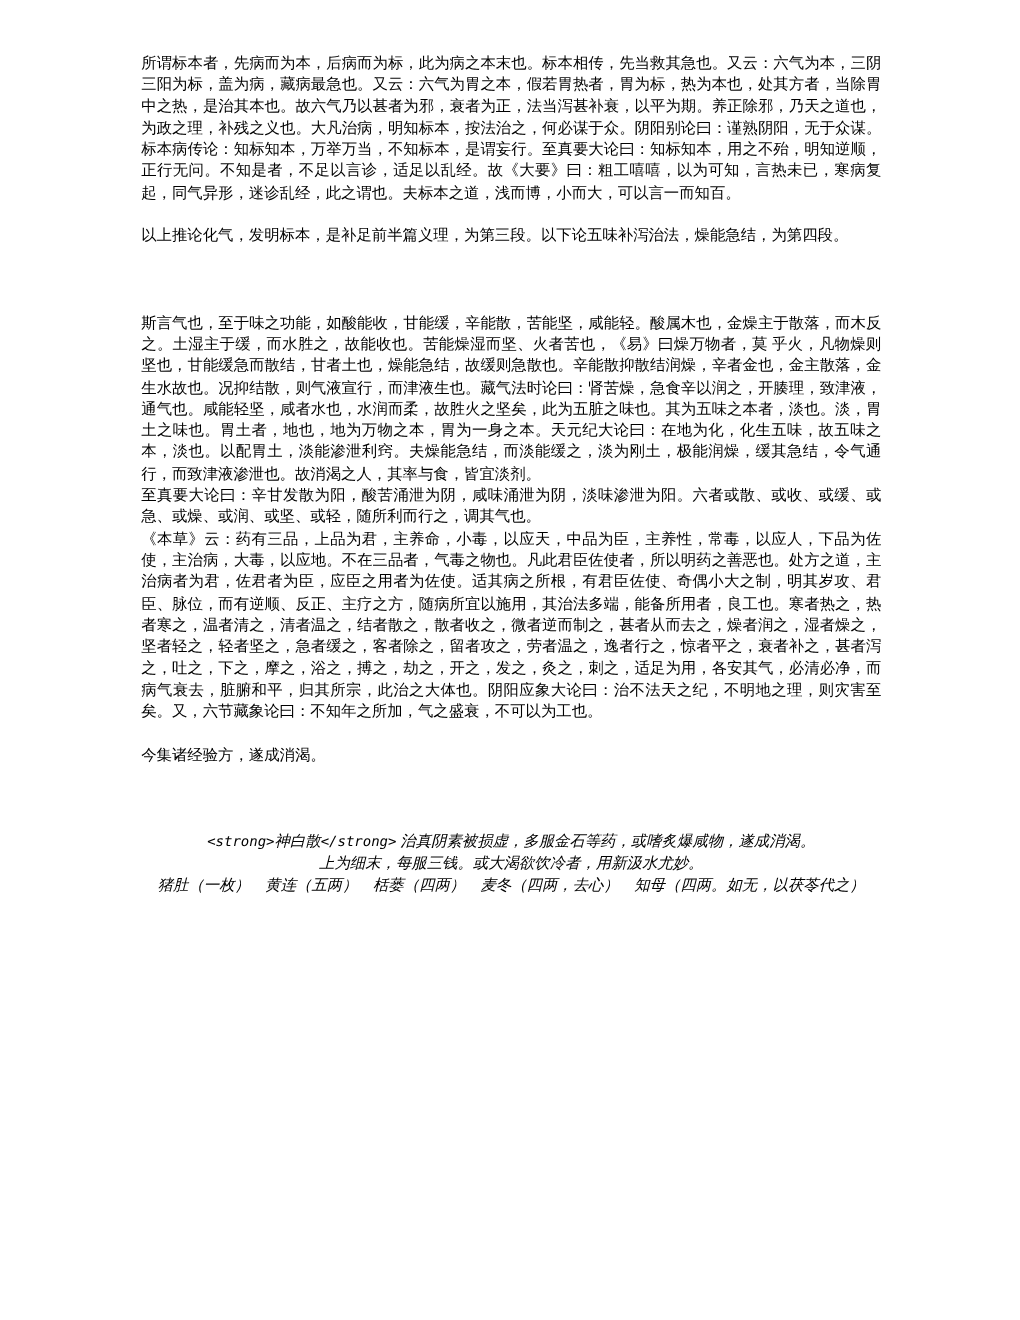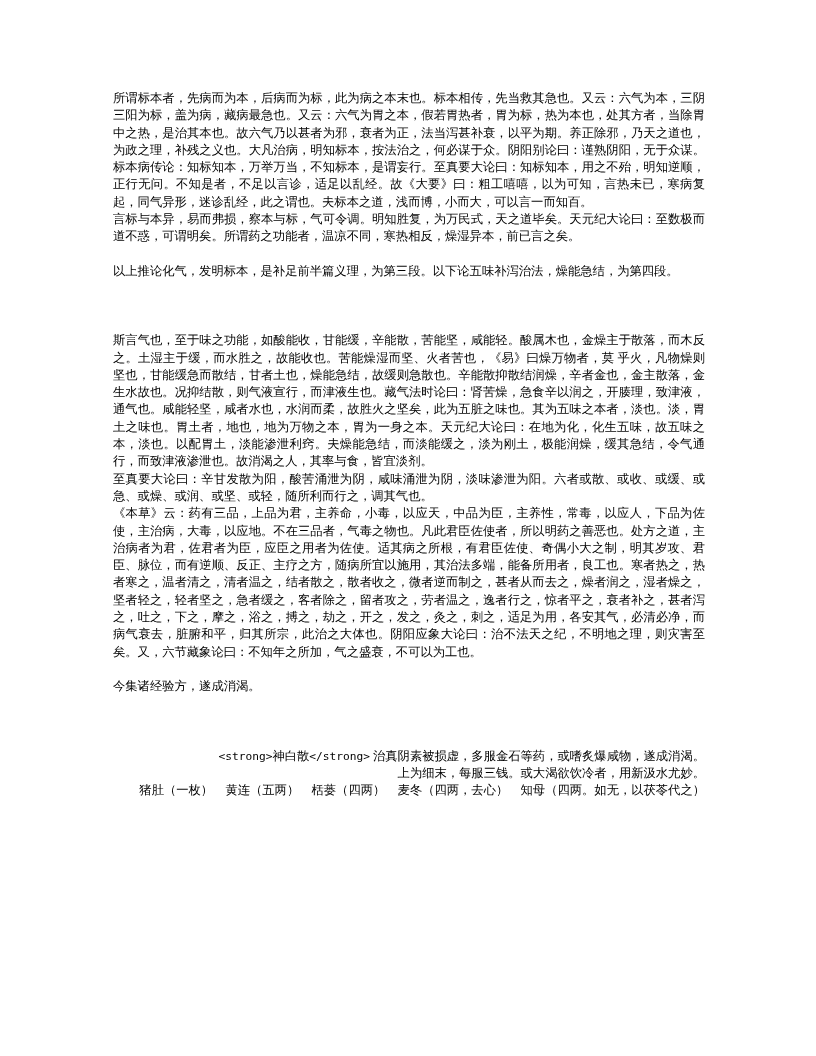--- a/index.html
+++ b/index.html
@@ -12,21 +12,21 @@
     width: 816px;
     height: 1056px;
     overflow: hidden;
     font-family: "Liberation Serif", "DejaVu Serif", serif;
   }
   .page {
     position: relative;
     width: 816px;
     height: 1056px;
     box-sizing: border-box;
-    padding: 90px 111px 0 113px;
+    padding: 42px 111px 0 113px;
     background: #ffffff;
   }
   .doc-body {
     width: 592px;
     color: #000000;
     font-size: 12.3px;
     line-height: 17.3px;
     text-align: justify;
     text-justify: inter-character;
     word-break: break-all;
@@ -42,32 +42,32 @@
   .gap-lg { height: 52px; }
   .tagline {
     font-family: "Liberation Serif", "DejaVu Serif", serif;
   }
   .tag {
     font-family: "DejaVu Sans Mono", "Liberation Mono", monospace;
     font-size: 11.2px;
     letter-spacing: 0;
   }
   .block-lines p.para {
-    text-align: right;
+    text-align: center;
+    font-style: italic;
   }
 </style>
 </head>
 <body>
 
 <div class="page">
   <div class="doc-body">
 
     <p class="para">所谓标本者，先病而为本，后病而为标，此为病之本末也。标本相传，先当救其急也。又云：六气为本，三阴三阳为标，盖为病，藏病最急也。又云：六气为胃之本，假若胃热者，胃为标，热为本也，处其方者，当除胃中之热，是治其本也。故六气乃以甚者为邪，衰者为正，法当泻甚补衰，以平为期。养正除邪，乃天之道也，为政之理，补残之义也。大凡治病，明知标本，按法治之，何必谋于众。阴阳别论曰：谨熟阴阳，无于众谋。标本病传论：知标知本，万举万当，不知标本，是谓妄行。至真要大论曰：知标知本，用之不殆，明知逆顺，正行无问。不知是者，不足以言诊，适足以乱经。故《大要》曰：粗工嘻嘻，以为可知，言热未已，寒病复起，同气异形，迷诊乱经，此之谓也。夫标本之道，浅而博，小而大，可以言一而知百。</p>
 
-    <p class="para">言标与本异，易而弗损，察本与标，气可令调。明知胜复，为万民式，天之道毕矣。天元纪大论曰：至数极而道不惑，可谓明矣。所谓药之功能者，温凉不同，寒热相反，燥湿异本，前已言之矣。</p>
 
     <div class="gap-sm"></div>
 
     <p class="para">以上推论化气，发明标本，是补足前半篇义理，为第三段。以下论五味补泻治法，燥能急结，为第四段。</p>
 
     <div class="gap-lg"></div>
 
     <p class="para">斯言气也，至于味之功能，如酸能收，甘能缓，辛能散，苦能坚，咸能轻。酸属木也，金燥主于散落，而木反之。土湿主于缓，而水胜之，故能收也。苦能燥湿而坚、火者苦也，《易》曰燥万物者，莫 乎火，凡物燥则坚也，甘能缓急而散结，甘者土也，燥能急结，故缓则急散也。辛能散抑散结润燥，辛者金也，金主散落，金生水故也。况抑结散，则气液宣行，而津液生也。藏气法时论曰：肾苦燥，急食辛以润之，开腠理，致津液，通气也。咸能轻坚，咸者水也，水润而柔，故胜火之坚矣，此为五脏之味也。其为五味之本者，淡也。淡，胃土之味也。胃土者，地也，地为万物之本，胃为一身之本。天元纪大论曰：在地为化，化生五味，故五味之本，淡也。以配胃土，淡能渗泄利窍。夫燥能急结，而淡能缓之，淡为刚土，极能润燥，缓其急结，令气通行，而致津液渗泄也。故消渴之人，其率与食，皆宜淡剂。</p>
 
     <p class="para">至真要大论曰：辛甘发散为阳，酸苦涌泄为阴，咸味涌泄为阴，淡味渗泄为阳。六者或散、或收、或缓、或急、或燥、或润、或坚、或轻，随所利而行之，调其气也。</p>

